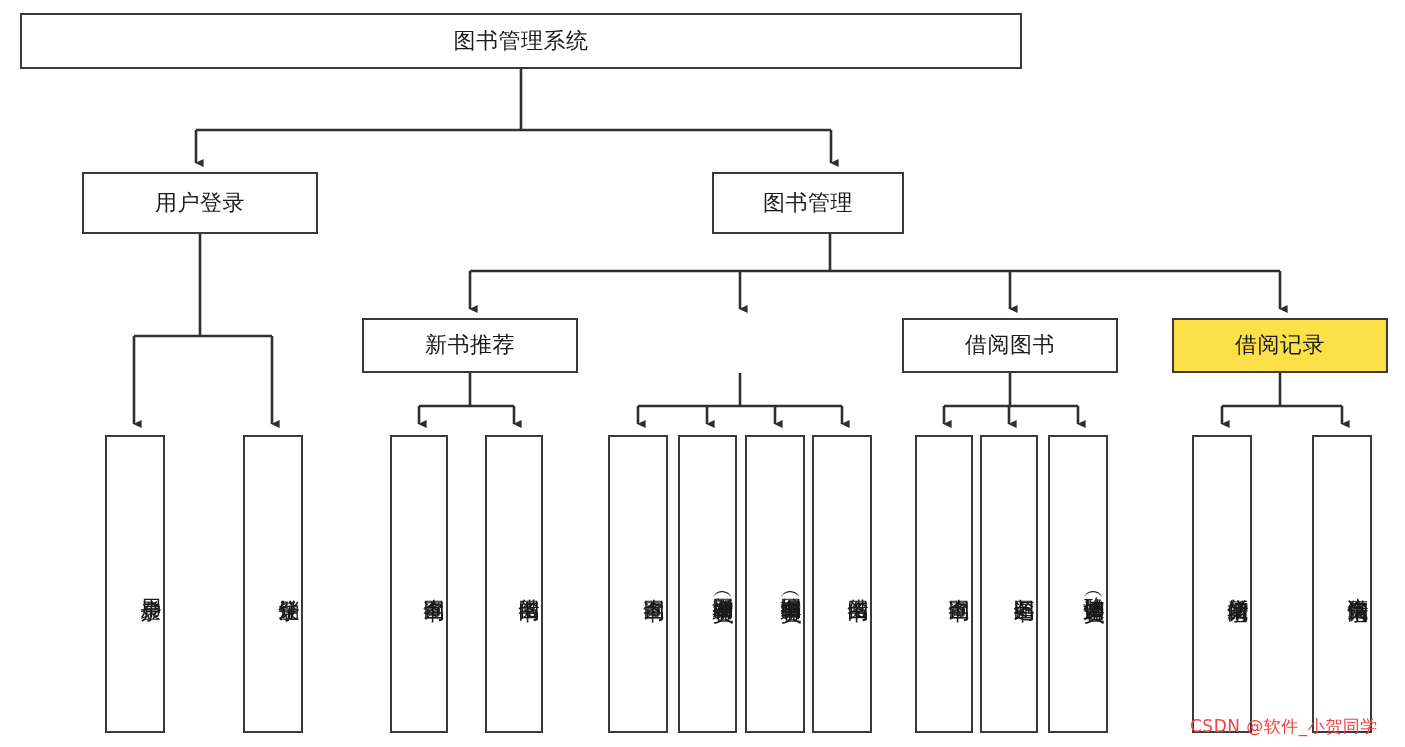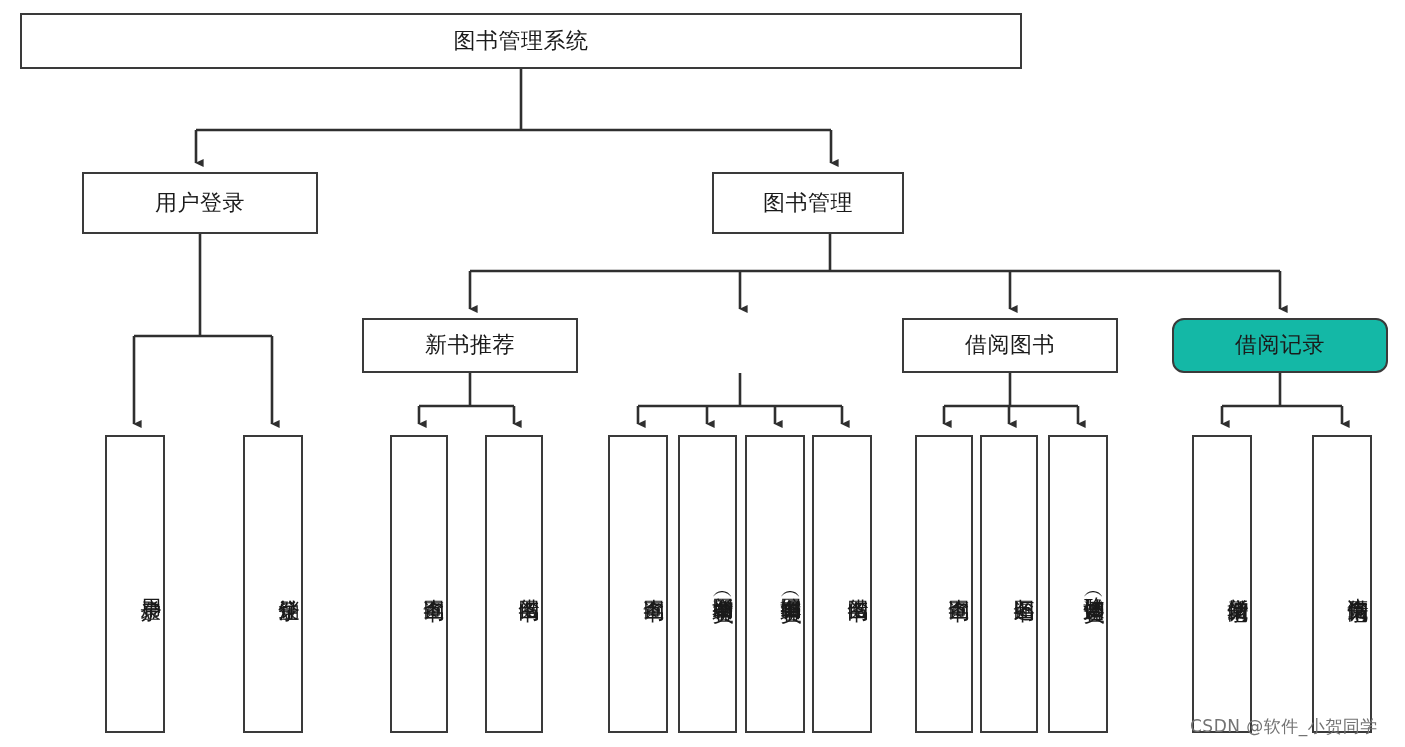--- a/index.html
+++ b/index.html
@@ -114,35 +114,35 @@
     </g>
   </svg>
 
   <div class="node node-h" style="left: 20px; top: 13px; width: 1002px; height: 56px; border-color: rgb(58, 58, 58); background: rgb(255, 255, 255); color: rgb(26, 26, 26);">图书管理系统</div>
 
   <div class="node node-h" style="left: 82px; top: 172px; width: 236px; height: 62px; border-color: rgb(58, 58, 58); background: rgb(255, 255, 255); color: rgb(26, 26, 26);">用户登录</div>
   <div class="node node-h" style="left: 712px; top: 172px; width: 192px; height: 62px; border-color: rgb(58, 58, 58); background: rgb(255, 255, 255); color: rgb(26, 26, 26);">图书管理</div>
 
   <div class="node node-h" style="left: 362px; top: 318px; width: 216px; height: 55px; border-color: rgb(58, 58, 58); background: rgb(255, 255, 255); color: rgb(26, 26, 26);">新书推荐</div>
   <div class="node node-h" style="left: 902px; top: 318px; width: 216px; height: 55px; border-color: rgb(58, 58, 58); background: rgb(255, 255, 255); color: rgb(26, 26, 26);">借阅图书</div>
-  <div class="node node-h" style="left: 1172px; top: 318px; width: 216px; height: 55px; border-color: rgb(58, 58, 58); background: #14b8a6; color: rgb(26, 26, 26); border-radius: 12px;">借阅记录</div>
+  <div class="node node-h" style="left: 1172px; top: 318px; width: 216px; height: 55px; border-color: rgb(58, 58, 58); background: #fde047; color: rgb(26, 26, 26);">借阅记录</div>
 
   <div class="node node-v" style="left: 105px; top: 435px; width: 60px; height: 298px; border-color: rgb(58, 58, 58); background: rgb(255, 255, 255); color: rgb(26, 26, 26);">用户登录</div>
   <div class="node node-v" style="left: 243px; top: 435px; width: 60px; height: 298px; border-color: rgb(58, 58, 58); background: rgb(255, 255, 255); color: rgb(26, 26, 26);">注销登录</div>
 
   <div class="node node-v" style="left: 390px; top: 435px; width: 58px; height: 298px; border-color: rgb(58, 58, 58); background: rgb(255, 255, 255); color: rgb(26, 26, 26);">查询图书</div>
   <div class="node node-v" style="left: 485px; top: 435px; width: 58px; height: 298px; border-color: rgb(58, 58, 58); background: rgb(255, 255, 255); color: rgb(26, 26, 26);">借阅图书</div>
 
   <div class="node node-v" style="left: 608px; top: 435px; width: 60px; height: 298px; border-color: rgb(58, 58, 58); background: rgb(255, 255, 255); color: rgb(26, 26, 26);">查询图书</div>
   <div class="node node-v" style="left: 678px; top: 435px; width: 59px; height: 298px; border-color: rgb(58, 58, 58); background: rgb(255, 255, 255); color: rgb(26, 26, 26);">新增图书（管理员）</div>
   <div class="node node-v" style="left: 745px; top: 435px; width: 60px; height: 298px; border-color: rgb(58, 58, 58); background: rgb(255, 255, 255); color: rgb(26, 26, 26);">编辑图书（管理员）</div>
   <div class="node node-v" style="left: 812px; top: 435px; width: 60px; height: 298px; border-color: rgb(58, 58, 58); background: rgb(255, 255, 255); color: rgb(26, 26, 26);">借阅图书</div>
 
   <div class="node node-v" style="left: 915px; top: 435px; width: 58px; height: 298px; border-color: rgb(58, 58, 58); background: rgb(255, 255, 255); color: rgb(26, 26, 26);">查询图书</div>
   <div class="node node-v" style="left: 980px; top: 435px; width: 58px; height: 298px; border-color: rgb(58, 58, 58); background: rgb(255, 255, 255); color: rgb(26, 26, 26);">归还图书</div>
   <div class="node node-v" style="left: 1048px; top: 435px; width: 60px; height: 298px; border-color: rgb(58, 58, 58); background: rgb(255, 255, 255); color: rgb(26, 26, 26);">确认归还（管理员）</div>
 
   <div class="node node-v" style="left: 1192px; top: 435px; width: 60px; height: 298px; border-color: rgb(58, 58, 58); background: rgb(255, 255, 255); color: rgb(26, 26, 26);">新增借阅记录</div>
   <div class="node node-v" style="left: 1312px; top: 435px; width: 60px; height: 298px; border-color: rgb(58, 58, 58); background: rgb(255, 255, 255); color: rgb(26, 26, 26);">查询借阅记录</div>
 
-  <div class="watermark" style="left: 1190px; top: 715px; color: #737373;">CSDN @软件_小贺同学</div>
+  <div class="watermark" style="left: 1190px; top: 715px; color: #ef4444;">CSDN @软件_小贺同学</div>
 
 </div>
 
 </body></html>

